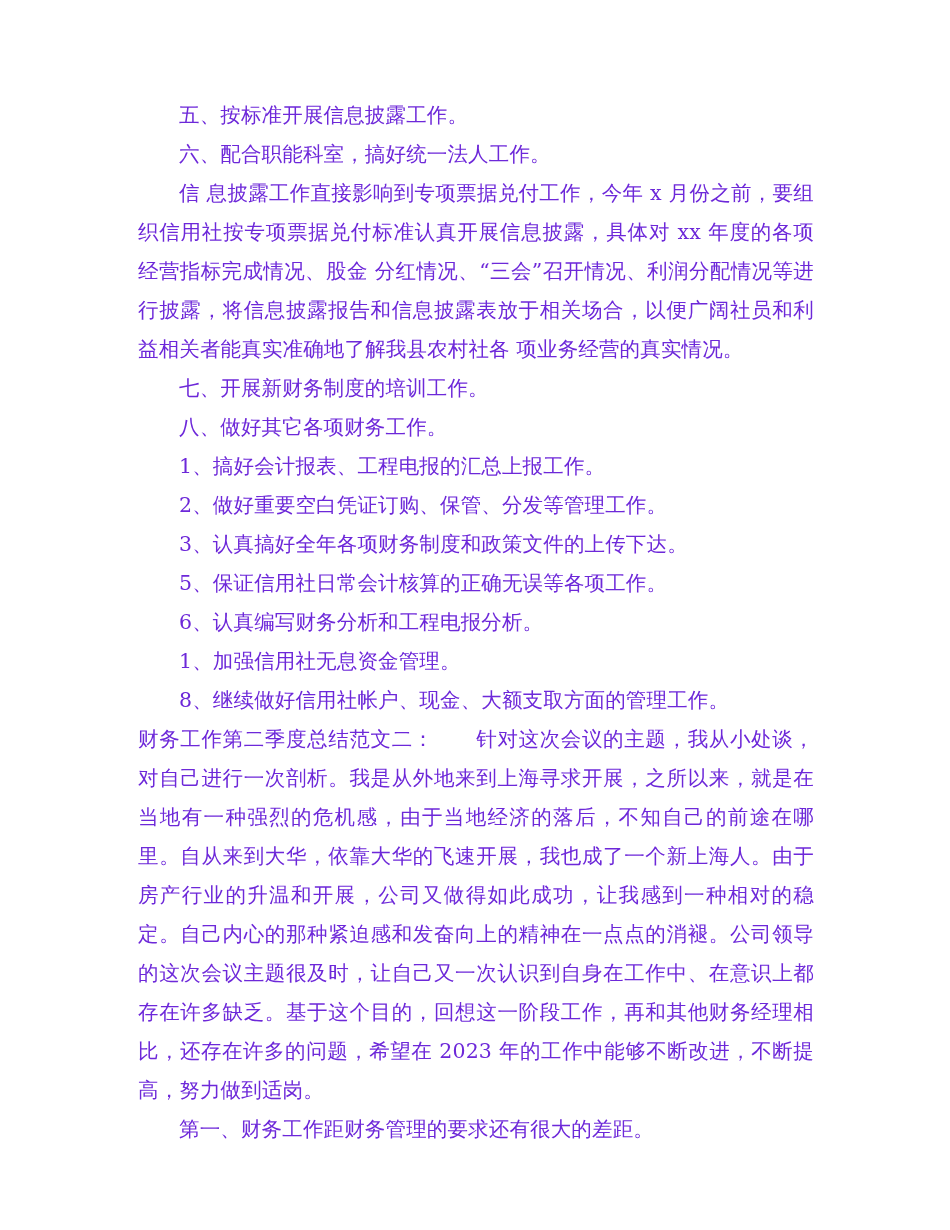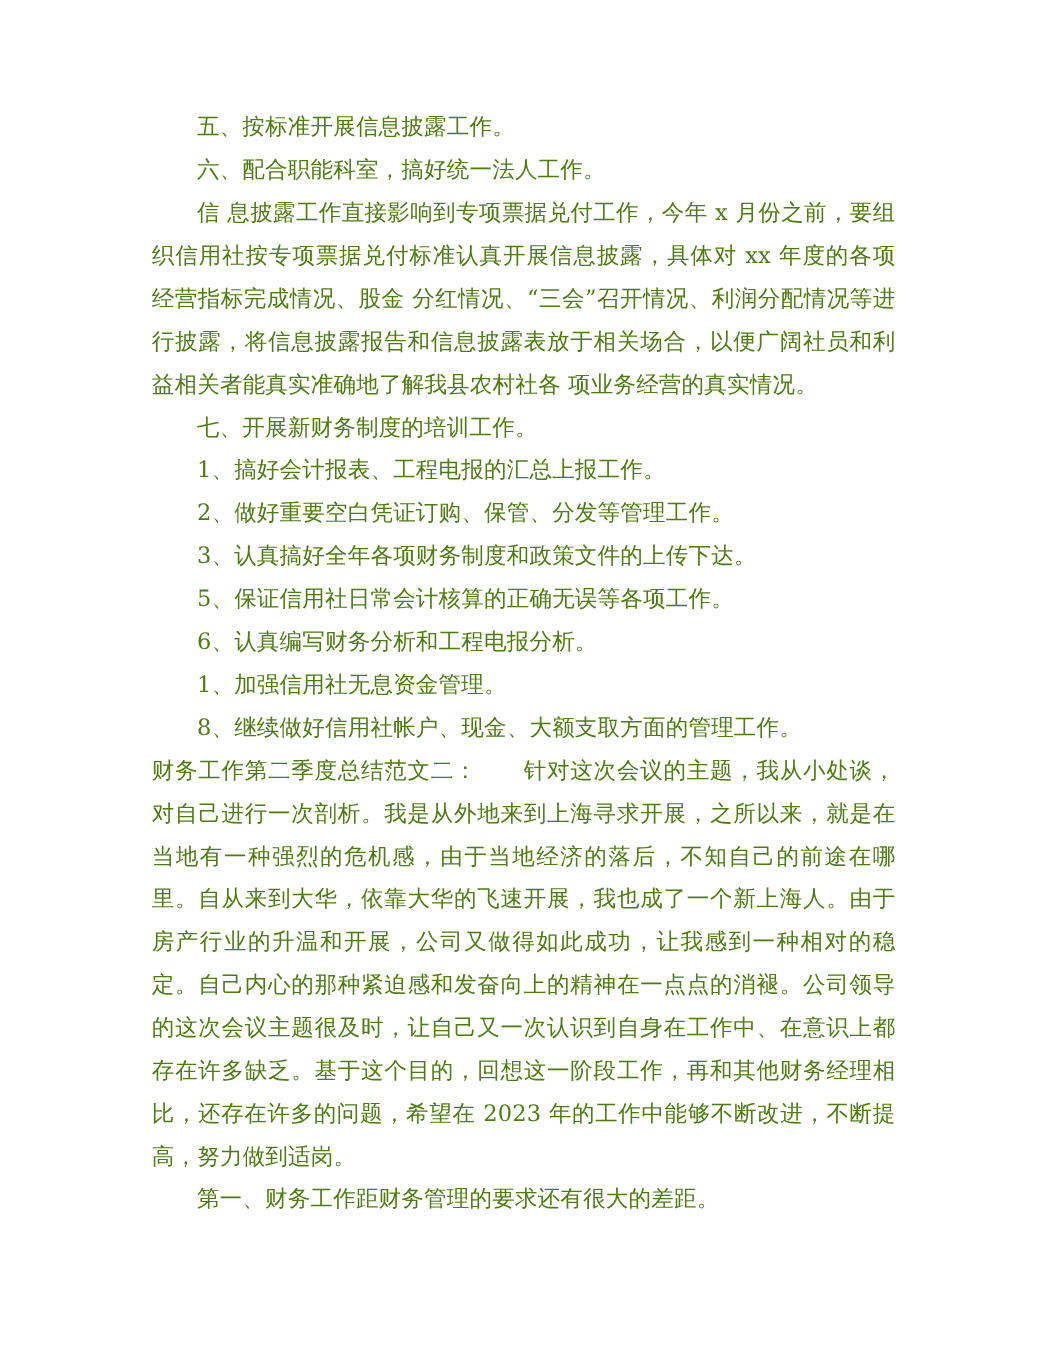--- a/index.html
+++ b/index.html
@@ -28,21 +28,21 @@
     width: 676px;
   }
   .para {
     margin: 0;
     padding: 0;
     font-size: 20.5px;
     line-height: 39px;
     text-align: justify;
     text-justify: inter-ideograph;
     letter-spacing: 0.15px;
-    color: #4d7c0f;
+    color: #6d28d9;
     word-break: break-all;
   }
   
   .indent {
     text-indent: 2em;
   }
   
   .flush {
     text-indent: 0;
   }
@@ -59,20 +59,21 @@
   <div class="doc-body">
 
     <p class="para indent">五、按标准开展信息披露工作。</p>
 
     <p class="para indent">六、配合职能科室，搞好统一法人工作。</p>
 
     <p class="para indent">信 息披露工作直接影响到专项票据兑付工作，今年 x 月份之前，要组织信用社按专项票据兑付标准认真开展信息披露，具体对 xx 年度的各项经营指标完成情况、股金 分红情况、“三会”召开情况、利润分配情况等进行披露，将信息披露报告和信息披露表放于相关场合，以便广阔社员和利益相关者能真实准确地了解我县农村社各 项业务经营的真实情况。</p>
 
     <p class="para indent">七、开展新财务制度的培训工作。</p>
 
+    <p class="para indent">八、做好其它各项财务工作。</p>
 
     <p class="para indent">1、搞好会计报表、工程电报的汇总上报工作。</p>
 
     <p class="para indent">2、做好重要空白凭证订购、保管、分发等管理工作。</p>
 
     <p class="para indent">3、认真搞好全年各项财务制度和政策文件的上传下达。</p>
 
 
     <p class="para indent">5、保证信用社日常会计核算的正确无误等各项工作。</p>
 

